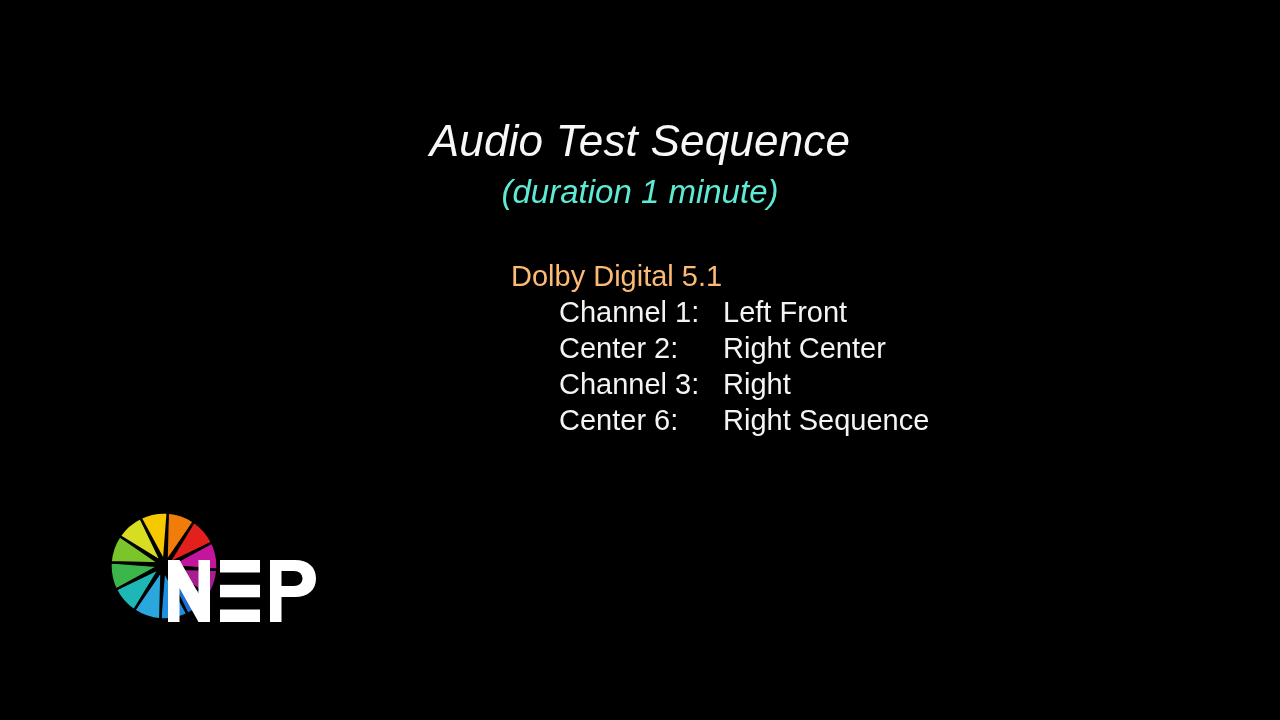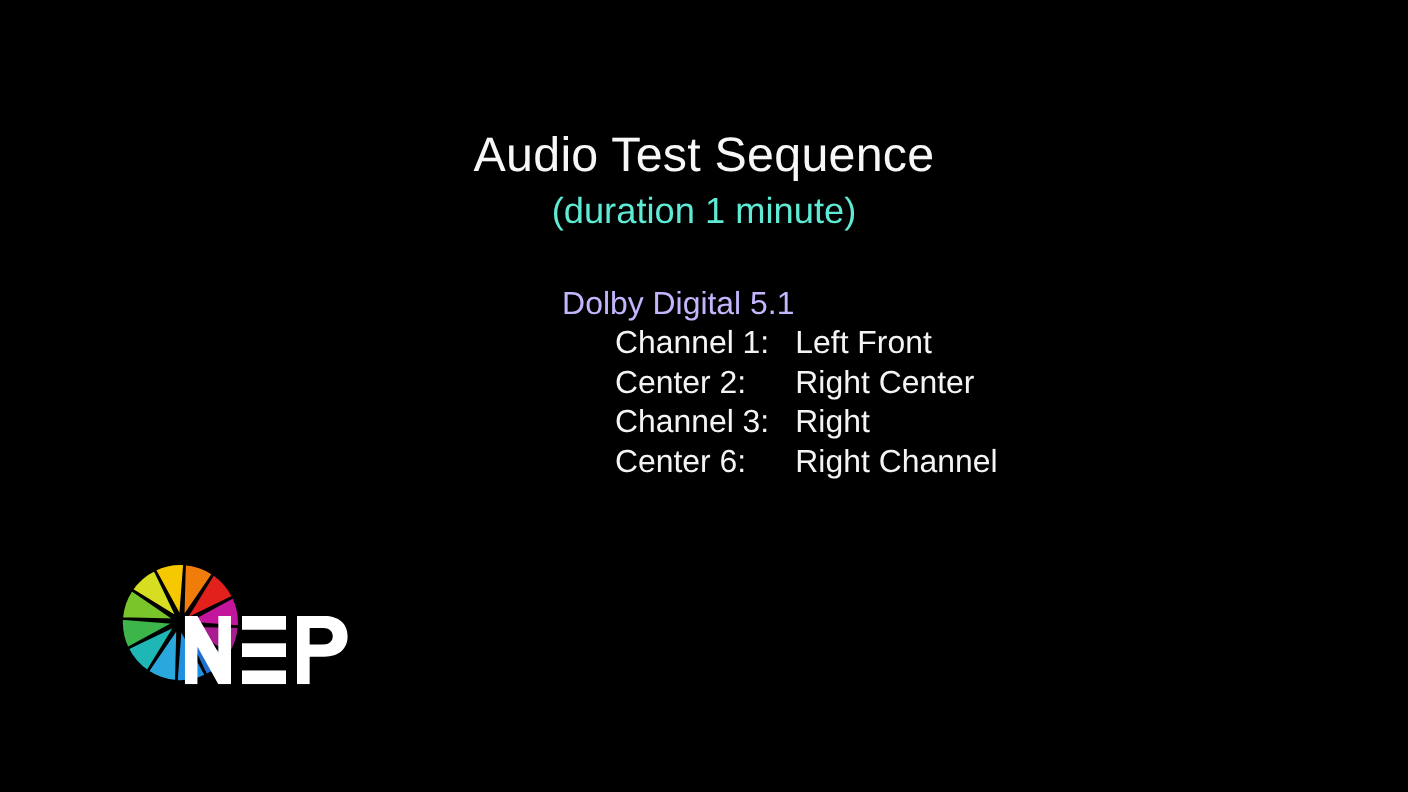--- a/index.html
+++ b/index.html
@@ -24,20 +24,21 @@
     background: #000000;
   }
 
   
   .title-block {
     position: absolute;
     top: 118px;
     left: 0;
     width: 1280px;
     text-align: center;
+    font-style: italic;
   }
   .main-title {
     font-size: 44px;
     font-weight: 400;
     line-height: 1.06;
     letter-spacing: 0.2px;
     color: #f7f7f7;
     margin: 0;
     white-space: nowrap;
   }
@@ -53,21 +54,21 @@
   
   .list-block {
     position: absolute;
     top: 258px;
     left: 511px;
     text-align: left;
   }
   .format-line {
     font-size: 29px;
     line-height: 36px;
-    color: #c4b5fd;
+    color: #fdba74;
     white-space: nowrap;
     margin-bottom: 0;
   }
   .ch-row {
     display: block;
     font-size: 29px;
     line-height: 36px;
     color: #f4f4f4;
     white-space: nowrap;
     margin-left: 48px;
@@ -120,21 +121,21 @@
     <div class="ch-row">
       <span class="ch-label">Channel 1:</span><span class="ch-name">Left Front</span>
     </div>
     <div class="ch-row">
       <span class="ch-label">Center 2:</span><span class="ch-name">Right Center</span>
     </div>
     <div class="ch-row">
       <span class="ch-label">Channel 3:</span><span class="ch-name">Right</span>
     </div>
     <div class="ch-row">
-      <span class="ch-label">Center 6:</span><span class="ch-name">Right Channel</span>
+      <span class="ch-label">Center 6:</span><span class="ch-name">Right Sequence</span>
     </div>
   </div>
 
   <div class="logo">
 
     <svg class="logo-iris" viewBox="0 0 108 108">
       <g id="iris-blades" stroke="#000000" stroke-width="2.4" stroke-linejoin="round">
           <path d="M 56.50,49.67
                L 57.73,0.63
                A 53.5,53.5 0 0 1 83.92,9.65 Z" fill="#f07d0a"></path>

